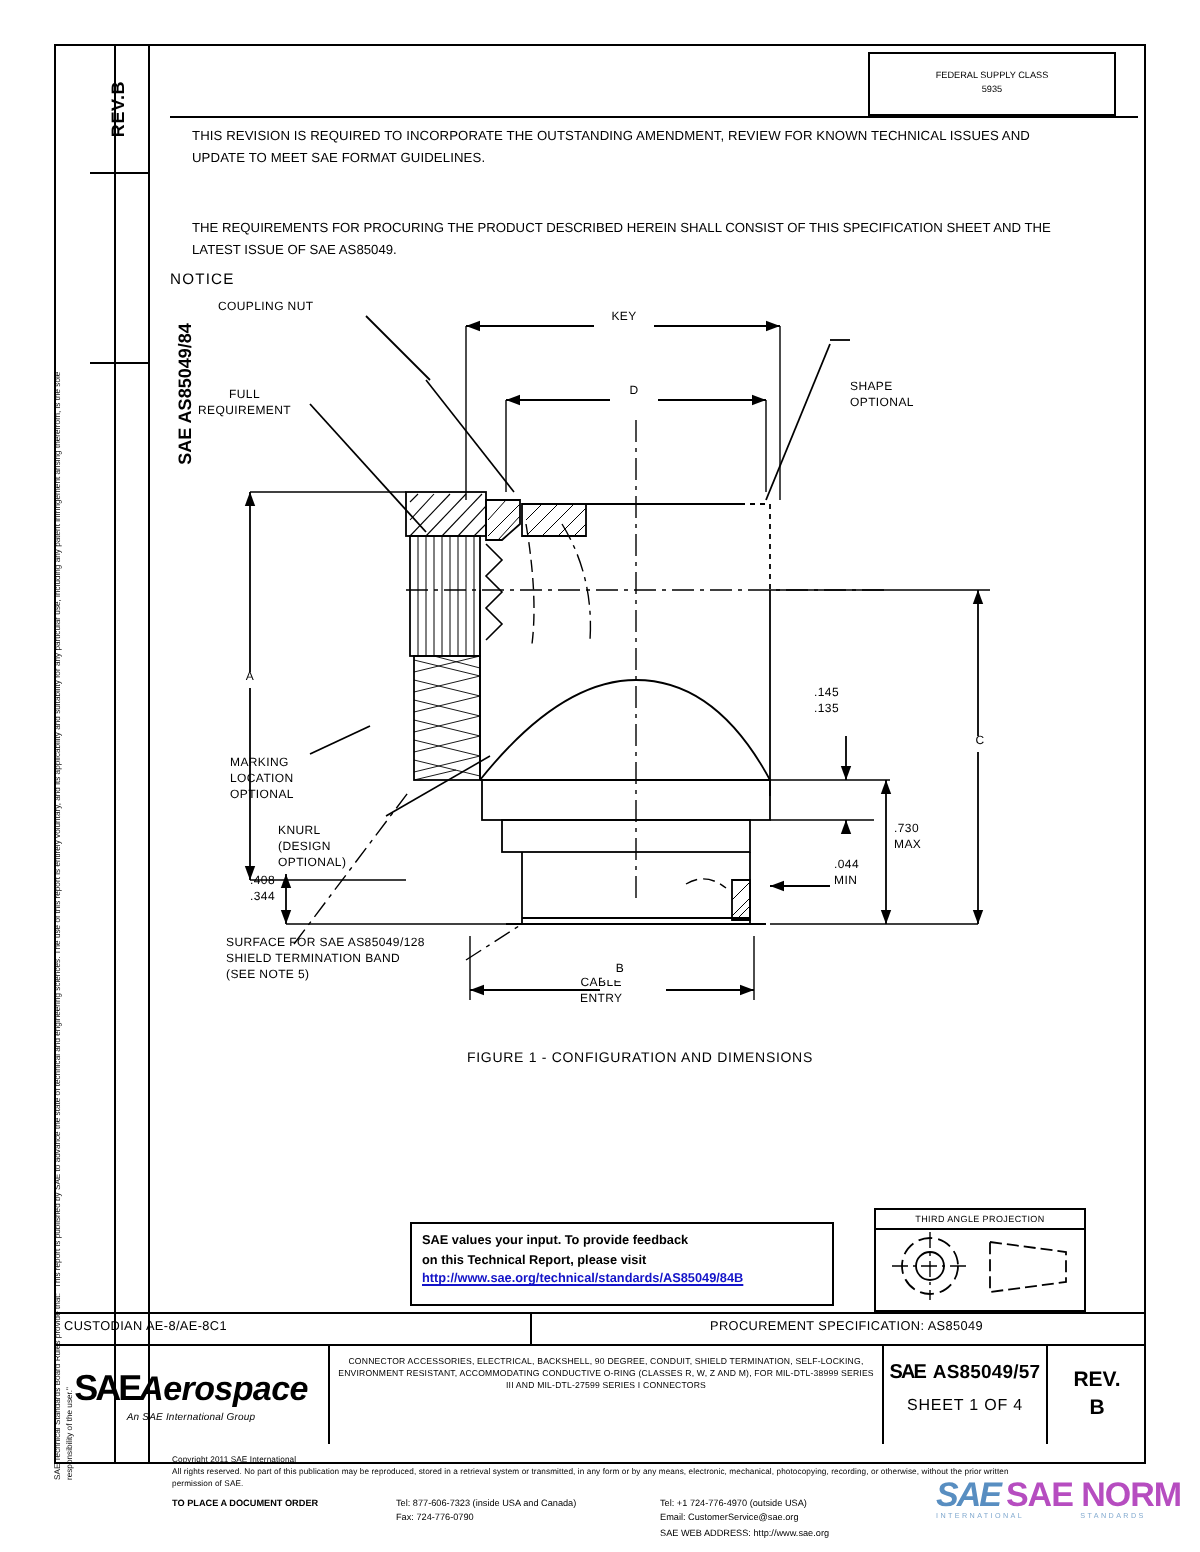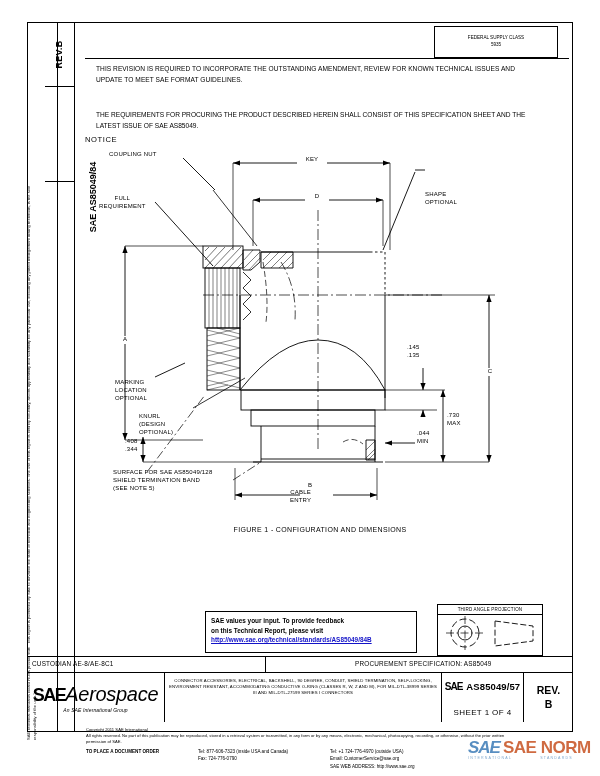--- a/index.html
+++ b/index.html
@@ -65,41 +65,41 @@
   
   .tblock{position:absolute;left:27px;top:673px;width:546px;height:49px;box-sizing:border-box;}
   .tb-cell{position:absolute;top:0;height:49px;box-sizing:border-box;border-right:1.2px solid #000;}
   .tb-logo{left:0;width:138px;display:flex;flex-direction:column;align-items:center;justify-content:center;}
   .tb-mid{left:138px;width:277px;padding:3px 4px 0;text-align:center;}
   .tb-num{left:415px;width:82px;padding-top:8px;text-align:center;}
   .tb-rev{left:497px;width:49px;border-right:none;display:flex;flex-direction:column;align-items:center;justify-content:center;}
 
   .sae-logo{font-size:18px;font-weight:bold;font-style:italic;letter-spacing:-1px;display:flex;align-items:baseline;}
   .sae-logo .s1{font-style:normal;font-weight:900;letter-spacing:-1.5px;}
-  .sae-logo .s2{font-weight:400;font-style:italic;font-size:20px;letter-spacing:-.3px;}
+  .sae-logo .s2{font-weight:700;font-style:italic;font-size:17px;letter-spacing:-.3px;}
   .sae-sub{font-size:5px;font-style:italic;margin-top:1px;letter-spacing:.1px;}
   .as-title{font-size:11.5px;font-weight:bold;letter-spacing:.2px;}
   .as-desc{font-size:4.3px;line-height:1.45;margin-top:2px;letter-spacing:.1px;}
   .num-line{font-size:9.5px;font-weight:bold;letter-spacing:.1px;display:flex;align-items:center;justify-content:center;gap:4px;}
   .num-line .mini{font-size:10px;font-weight:900;font-style:normal;letter-spacing:-1px;}
-  .sheet-line{font-size:8px;margin-top:16px;letter-spacing:.4px;}
+  .sheet-line{font-size:8px;margin-top:6px;letter-spacing:.4px;}
   .rev-lbl{font-size:10.5px;font-weight:bold;line-height:1.25;text-align:center;}
 
   
   .copy{position:absolute;left:86px;top:727px;width:420px;font-size:4.1px;line-height:1.5;letter-spacing:.05px;}
   .ordergrid{position:absolute;left:86px;top:748px;width:470px;font-size:4.6px;line-height:1.6;}
   .ordergrid .row{display:flex;}
   .ordergrid .c1{width:112px;font-weight:bold;}
   .ordergrid .c2{width:132px;}
   .ordergrid .c3{width:150px;}
 
   
   .wm{position:absolute;left:468px;top:738px;width:130px;height:30px;opacity:.78;}
   .wm-sae{font-family:"Liberation Sans",sans-serif;font-weight:900;font-style:italic;font-size:17px;color:#2a6fb0;letter-spacing:-1px;}
-  .wm-norm{font-weight:900;font-size:17px;color:#c2410c;letter-spacing:-.5px;}
+  .wm-norm{font-weight:900;font-size:17px;color:#a21caf;letter-spacing:-.5px;}
   .wm-sub{font-size:3.6px;color:#5b8fc0;letter-spacing:1.2px;margin-top:-2px;}
 </style>
 </head>
 <body>
 
 <div class="page">
 
   <div class="disclaimer">SAE Technical Standards Board Rules provide that: "This report is published by SAE to advance the state of technical and engineering sciences. The use of this report is entirely voluntary, and its applicability and suitability for any particular use, including any patent infringement arising therefrom, is the sole responsibility of the user."</div>
 
   <div class="frame"></div>

